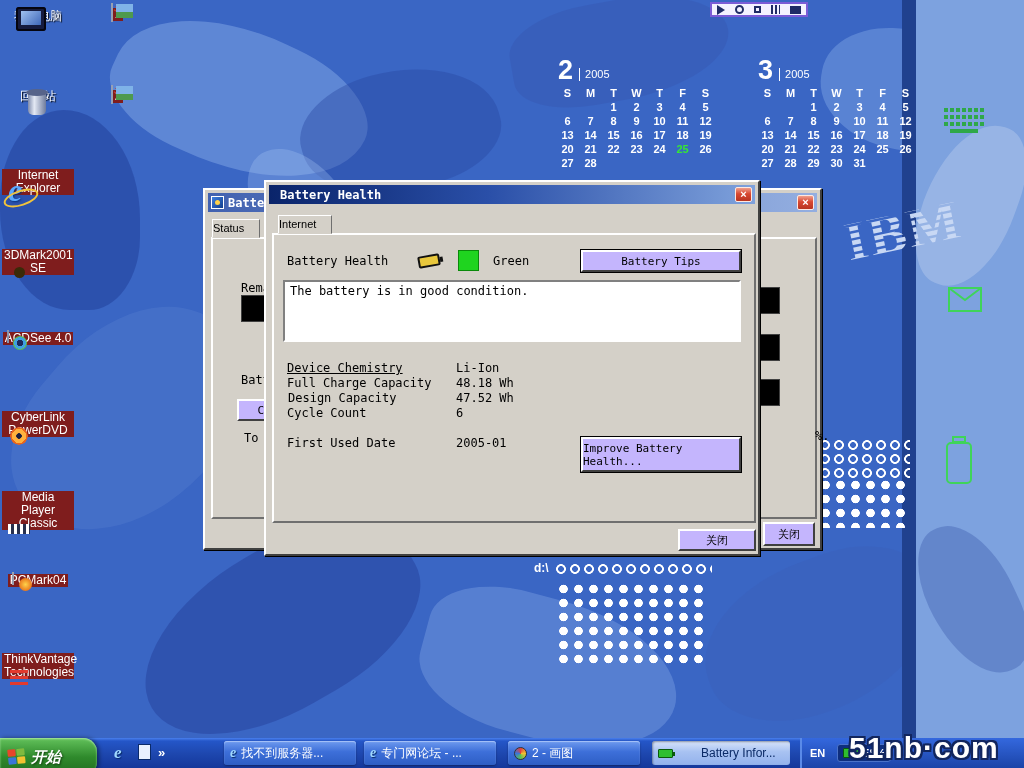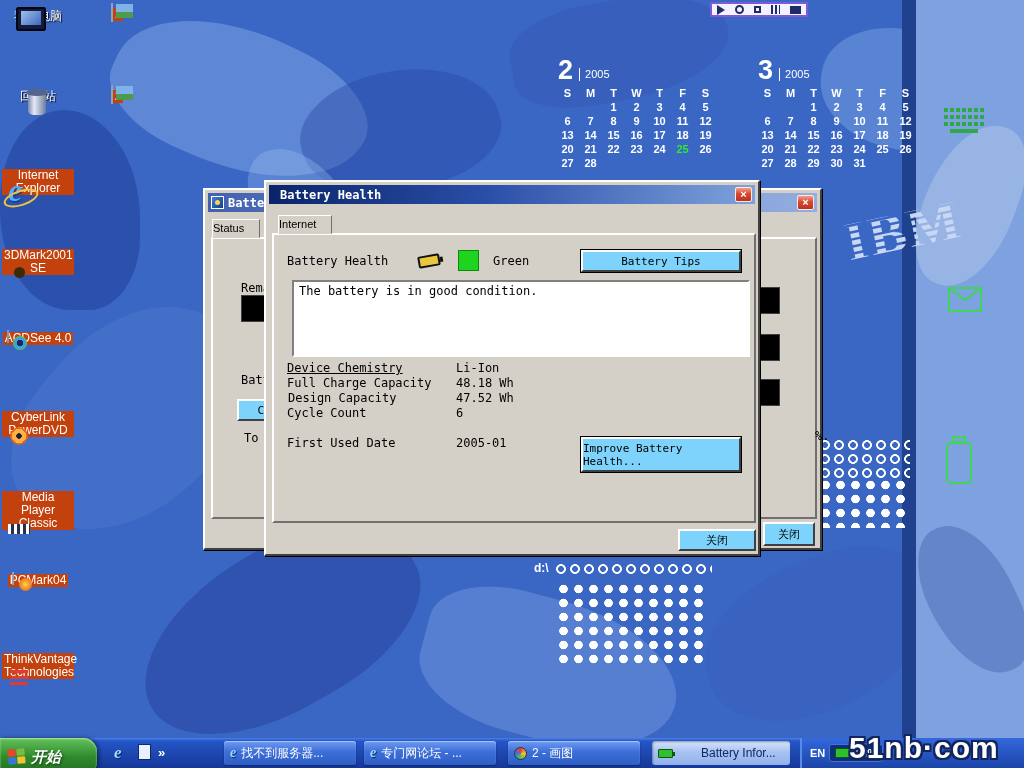--- a/index.html
+++ b/index.html
@@ -34,21 +34,21 @@
   .osd-sq{width:7px;height:7px;border:2px solid #1F2B66;}
   .osd-tri{width:0;height:0;border-left:8px solid #1F2B66;border-top:5px solid transparent;border-bottom:5px solid transparent;}
   .osd-cir{width:9px;height:9px;border-radius:50%;border:2px solid #1F2B66;}
   .osd-bars{width:9px;height:9px;background:repeating-linear-gradient(90deg,#1F2B66 0 2px,transparent 2px 4px);}
   .osd-rect{width:11px;height:8px;background:#1F2B66;}
 
   
   .desk-icon{position:absolute;width:72px;text-align:center;z-index:3;cursor:default;}
   .dicon{width:34px;height:32px;position:relative;margin:0 auto;}
   .icon-label{display:inline-block;margin-top:3px;font-size:12px;color:#fff;text-shadow:1px 1px 1px #000;line-height:13px;max-width:72px;}
-  .icon-label.bg{background:#c2410c;padding:0 2px;text-shadow:none;}
+  .icon-label.bg{background:#7f1d1d;padding:0 2px;text-shadow:none;}
   .ic-computer::before{content:"";position:absolute;left:2px;top:1px;width:30px;height:24px;background:#151B3E;border-radius:3px;box-shadow:inset 0 0 0 2px #05050F;}
   .ic-computer::after{content:"";position:absolute;left:7px;top:5px;width:20px;height:14px;background:linear-gradient(135deg,#9FC0F0,#3F68B8);}
   .ic-recycle::before{content:"";position:absolute;left:8px;top:7px;width:18px;height:22px;background:linear-gradient(90deg,#7E8BAC,#E4E9F4 35%,#6E7B9C);border-radius:3px 3px 5px 5px;}
   .ic-recycle::after{content:"";position:absolute;left:6px;top:3px;width:22px;height:7px;border-radius:50%;background:#57648A;}
   .ic-ie::before{content:"e";position:absolute;left:6px;top:-6px;font-family:"Liberation Serif",serif;font-style:italic;font-weight:bold;font-size:32px;color:#5BA8FF;text-shadow:1px 1px 2px #06337a;}
   .ic-ie::after{content:"";position:absolute;left:1px;top:12px;width:32px;height:12px;border:2px solid #F2C33A;border-radius:50%;transform:rotate(-18deg);}
   .ic-3dmark::before{content:"";position:absolute;inset:1px 3px;background:linear-gradient(135deg,#FFE27A,#E8972A 55%,#8F4A05);border-radius:3px;}
   .ic-3dmark::after{content:"";position:absolute;left:12px;top:9px;width:11px;height:11px;border-radius:50%;background:#3A2A08;}
   .ic-acdsee::before{content:"";position:absolute;inset:2px 4px;background:#fff;border:1px solid #8A94AC;}
   .ic-acdsee::after{content:"";position:absolute;left:10px;top:8px;width:14px;height:14px;border-radius:50%;background:radial-gradient(circle,#1A2A5E 3px,#3FA0E0 3px 6px,#57C257 6px);}
@@ -68,21 +68,21 @@
   .win{position:absolute;background:#D4D0C8;border:2px solid;border-color:#FFFFFF #404040 #404040 #FFFFFF;box-shadow:1px 1px 0 #000;}
   .titlebar{position:absolute;left:3px;right:3px;top:3px;height:19px;display:flex;align-items:center;padding:0 3px;}
   .titlebar.active{background:linear-gradient(90deg,#0A246A,#2A4FA8 45%,#7FA2DC);}
   .titlebar.inactive{background:linear-gradient(90deg,#4262B0,#93AEE0);}
   .title-text{color:#fff;font-weight:bold;font-size:12px;font-family:"DejaVu Sans Mono",monospace;margin-left:4px;white-space:nowrap;overflow:hidden;}
   .title-icon{width:13px;height:13px;background:linear-gradient(135deg,#3E7FE0,#123E8C);border:1px solid #fff;position:relative;}
   .title-icon::after{content:"";position:absolute;left:3px;top:3px;width:5px;height:5px;background:#FFD24A;border-radius:50%;}
   .close-btn{margin-left:auto;width:17px;height:15px;background:linear-gradient(#F0A08C,#D84832 45%,#B83420);border:1px solid #FFE8E0;border-radius:2px;color:#fff;font-size:11px;font-weight:bold;line-height:13px;text-align:center;cursor:pointer;}
   .tab{position:absolute;background:#D4D0C8;border:1px solid;border-color:#fff #6F6F6F #D4D0C8 #fff;font-size:11px;text-align:left;line-height:17px;z-index:2;}
   .tab-page{position:absolute;background:#D4D0C8;border:2px solid;border-color:#fff #6F6F6F #6F6F6F #fff;}
-  .btn{position:absolute;background:#7dd3fc;border:2px solid;border-color:#fff #404040 #404040 #fff;font-size:11px;font-family:"DejaVu Sans Mono",monospace;display:flex;align-items:center;justify-content:center;cursor:pointer;color:#000;}
+  .btn{position:absolute;background:#c4b5fd;border:2px solid;border-color:#fff #404040 #404040 #fff;font-size:11px;font-family:"DejaVu Sans Mono",monospace;display:flex;align-items:center;justify-content:center;cursor:pointer;color:#000;}
   .btn.ring{outline:1px solid #000;}
   .dlg-text{position:absolute;font-family:"DejaVu Sans Mono",monospace;font-size:12px;color:#000;white-space:nowrap;}
   .textbox{position:absolute;background:#fff;border:2px solid;border-color:#808080 #fff #fff #808080;font-family:"DejaVu Sans Mono",monospace;font-size:12px;padding:2px 5px;color:#000;}
   .gauge{position:absolute;width:23px;height:27px;background:#000;border:1px solid #404040;}
   .green-sq{position:absolute;width:21px;height:21px;background:#1FD41F;border:1px solid #0A8A0A;}
   .mini-batt{position:absolute;width:22px;height:12px;background:#E8C73C;border:2px solid #111;border-radius:2px;transform:rotate(-10deg);}
   .mini-batt::after{content:"";position:absolute;right:-5px;top:2px;width:3px;height:5px;background:#111;}
 
   
   .taskbar{position:absolute;left:0;top:738px;width:1024px;height:30px;background:linear-gradient(#4A80EE 0%,#2456C8 10%,#1E48B0 50%,#15379A 100%);z-index:50;}
@@ -97,21 +97,21 @@
   .ql-ie{left:114px;font-family:"Liberation Serif",serif;font-style:italic;font-weight:bold;font-size:17px;color:#9FD8FF;text-shadow:1px 1px 1px #062A6A;line-height:18px;}
   .ql-doc{left:138px;width:13px;height:16px;background:#E8F0FF;border:1px solid #0A2A6A;}
   .ql-more{left:158px;color:#fff;font-weight:bold;font-size:13px;line-height:18px;}
   .taskbtn{position:absolute;top:741px;height:24px;border-radius:3px;background:linear-gradient(#6F9BEF,#3D6FD9 45%,#2E5EC4);box-shadow:inset 0 1px 1px #A8C4F8,0 1px 2px rgba(0,0,0,.35);color:#fff;font-size:12px;display:flex;align-items:center;gap:5px;padding:0 6px;overflow:hidden;white-space:nowrap;z-index:51;cursor:pointer;}
   .taskbtn.active{background:linear-gradient(#D8E4FA,#A8C2F2 45%,#93B2EC);color:#0B2A66;box-shadow:inset 1px 1px 2px rgba(0,0,0,.35);gap:28px;}
   .tb-ico{flex:0 0 auto;display:inline-block;}
   .tb-ie{font-family:"Liberation Serif",serif;font-style:italic;font-weight:bold;font-size:14px;color:#9FD8FF;text-shadow:1px 1px 1px #062A6A;}
   .tb-paint{width:13px;height:13px;border-radius:50%;background:conic-gradient(#E24040,#F2C230,#57C257,#3B75D8,#E24040);border:1px solid #333;}
   .tb-batt{width:15px;height:9px;background:#2FBF2F;border:1px solid #0A5A0A;border-radius:1px;position:relative;}
   .tb-batt::after{content:"";position:absolute;right:-3px;top:2px;width:2px;height:4px;background:#0A5A0A;}
-  .tray{position:absolute;left:800px;top:738px;width:224px;height:30px;background:linear-gradient(#3468DE,#1B44A8);border-left:2px solid #5A8AE8;display:flex;align-items:center;gap:4px;padding-left:8px;color:#fff;z-index:51;}
+  .tray{position:absolute;left:800px;top:738px;width:224px;height:30px;background:linear-gradient(#3468DE,#1B44A8);border-left:2px solid #5A8AE8;display:flex;align-items:center;gap:12px;padding-left:8px;color:#fff;z-index:51;}
   .tray-lang{font-size:11px;font-weight:bold;}
   .tray-chip{display:flex;align-items:center;gap:4px;background:#0E2E7E;border:1px solid #4A72C8;border-radius:3px;padding:2px 5px;}
   .tray-chip .tb-batt{width:16px;height:10px;}
   .tray-chip b{font-size:11px;color:#fff;}
   .watermark{position:absolute;left:849px;top:732px;z-index:60;font-size:30px;font-weight:bold;color:#fff;letter-spacing:1px;line-height:32px;text-shadow:2px 0 #12265E,-2px 0 #12265E,0 2px #12265E,0 -2px #12265E,2px 2px #12265E,-2px -2px #12265E,2px -2px #12265E,-2px 2px #12265E;}
 </style>
 </head>
 <body>
 
 <div id="screen">
@@ -373,21 +373,21 @@
     </div>
     <div class="tab" style="left:12px;top:33px;width:54px;height:19px;">Internet</div>
     <div class="tab-page" style="left:6px;top:51px;width:484px;height:290px;"></div>
 
     <div class="dlg-text" style="left:21px;top:72px;">Battery Health</div>
     <span class="mini-batt" style="left:152px;top:73px;"></span>
     <span class="green-sq" style="left:192px;top:68px;"></span>
     <div class="dlg-text" style="left:227px;top:72px;">Green</div>
     <div class="btn ring" style="left:315px;top:68px;width:160px;height:22px;">Battery Tips</div>
 
-    <div class="textbox" style="left:26px;top:98px;width:458px;height:77px;">The battery is in good condition.</div>
+    <div class="textbox" style="left:17px;top:98px;width:458px;height:62px;">The battery is in good condition.</div>
 
     <div class="dlg-text" style="left:21px;top:179px;text-decoration:underline;">Device Chemistry</div>
     <div class="dlg-text" style="left:190px;top:179px;">Li-Ion</div>
     <div class="dlg-text" style="left:21px;top:194px;">Full Charge Capacity</div>
     <div class="dlg-text" style="left:190px;top:194px;">48.18 Wh</div>
     <div class="dlg-text" style="left:22px;top:209px;">Design Capacity</div>
     <div class="dlg-text" style="left:190px;top:209px;">47.52 Wh</div>
     <div class="dlg-text" style="left:21px;top:224px;">Cycle Count</div>
     <div class="dlg-text" style="left:190px;top:224px;">6</div>
     <div class="dlg-text" style="left:21px;top:254px;">First Used Date</div>

